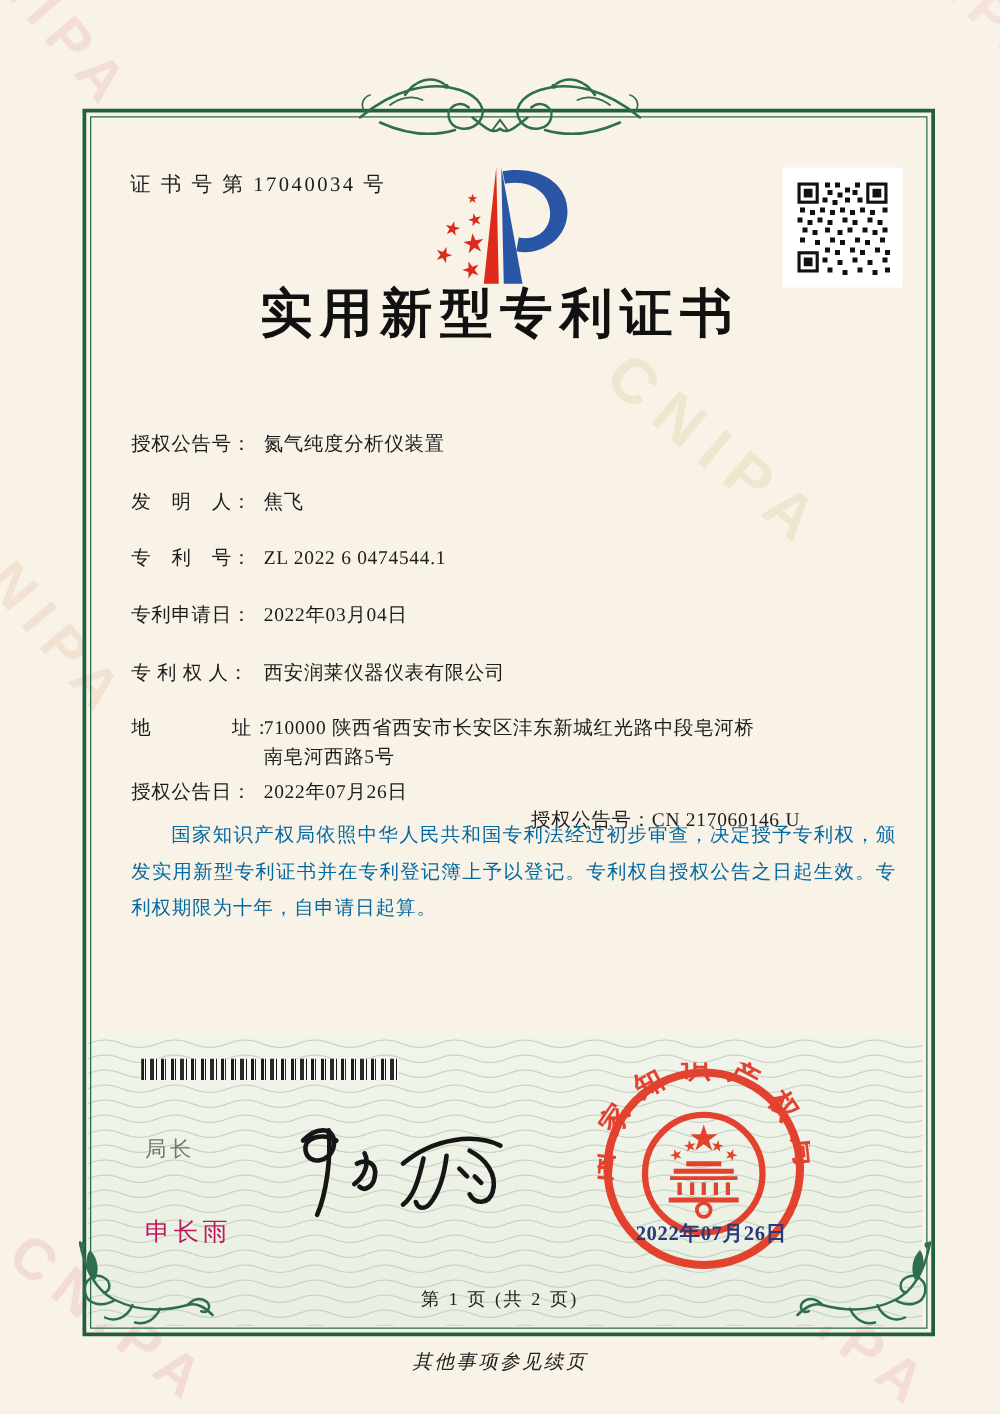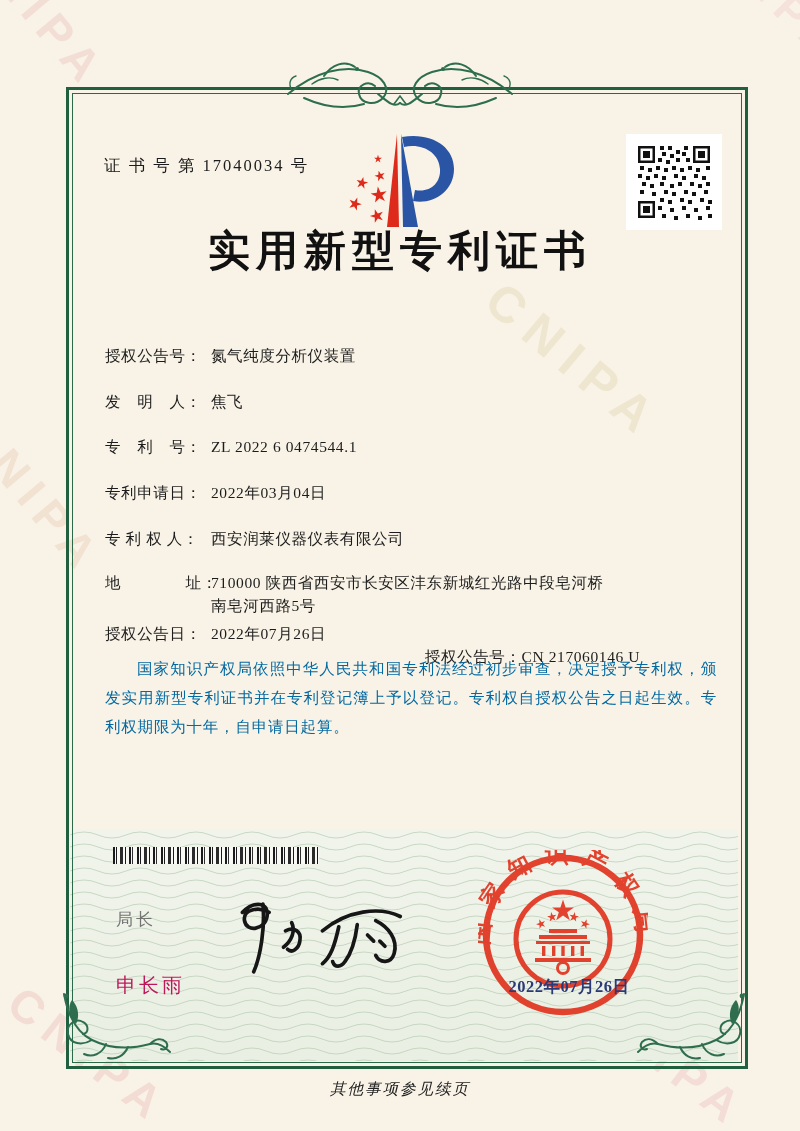--- a/index.html
+++ b/index.html
@@ -15,21 +15,21 @@
   .wm5{left:-6px;top:1028px;font-size:46px;color:#f3dcd3;transform:rotate(38deg);}
   .wm6{left:572px;top:1032px;font-size:46px;color:#f3ddd6;transform:rotate(38deg);}
   
   .frame{position:absolute;left:66px;top:87px;width:676px;height:976px;
          border:3px solid #206040;}
   .frame-inner{position:absolute;left:3px;top:3px;right:3px;bottom:3px;border:1px solid #2a6a48;}
   .guilloche{position:absolute;left:70px;top:829px;width:668px;height:232px;
              background:linear-gradient(#f1f4eb,#e9efe2);overflow:hidden;}
   .ornament{position:absolute;}
   
-  .cert-no{position:absolute;left:104px;top:137px;font-size:16.5px;letter-spacing:2px;margin-top:18px;}
+  .cert-no{position:absolute;left:104px;top:137px;font-size:16.5px;letter-spacing:2px;}
   .logo{position:absolute;left:335px;top:131px;}
   .qr-patch{position:absolute;left:626px;top:134px;width:96px;height:96px;background:#fff;}
   .qr{position:absolute;left:10px;top:10px;}
   .doc-title{position:absolute;left:0;top:223px;width:100%;text-align:center;
              font-size:42px;font-weight:bold;letter-spacing:6px;color:#111;}
   
   .row{position:absolute;left:105px;width:615px;font-size:15.5px;line-height:23px;letter-spacing:.6px;}
   .row .lbl{position:absolute;left:0;top:0;white-space:pre;}
   .row .val{position:absolute;left:106px;top:0;white-space:pre-line;width:505px;}
   .row .pair2{position:absolute;left:293px;top:0;white-space:pre;}
@@ -271,15 +271,16 @@
         <rect x="-1.7" y="11" width="3.4" height="10"></rect>
           <rect x="8" y="11" width="3.4" height="10"></rect>
         <rect x="17.6" y="11" width="3.4" height="10"></rect>
         <rect x="-28" y="23" width="56" height="4"></rect>
         <circle cy="33" r="5.5" fill="none" stroke="#e1341f" stroke-width="3"></circle>
       </g>
     </g>
   </svg>
   <div class="seal-date">2022年07月26日</div>
 
+  <div class="page-no">第 1 页 (共 2 页)</div>
   <div class="cont-note">其他事项参见续页</div>
 
 </div>
 
 </body></html>

